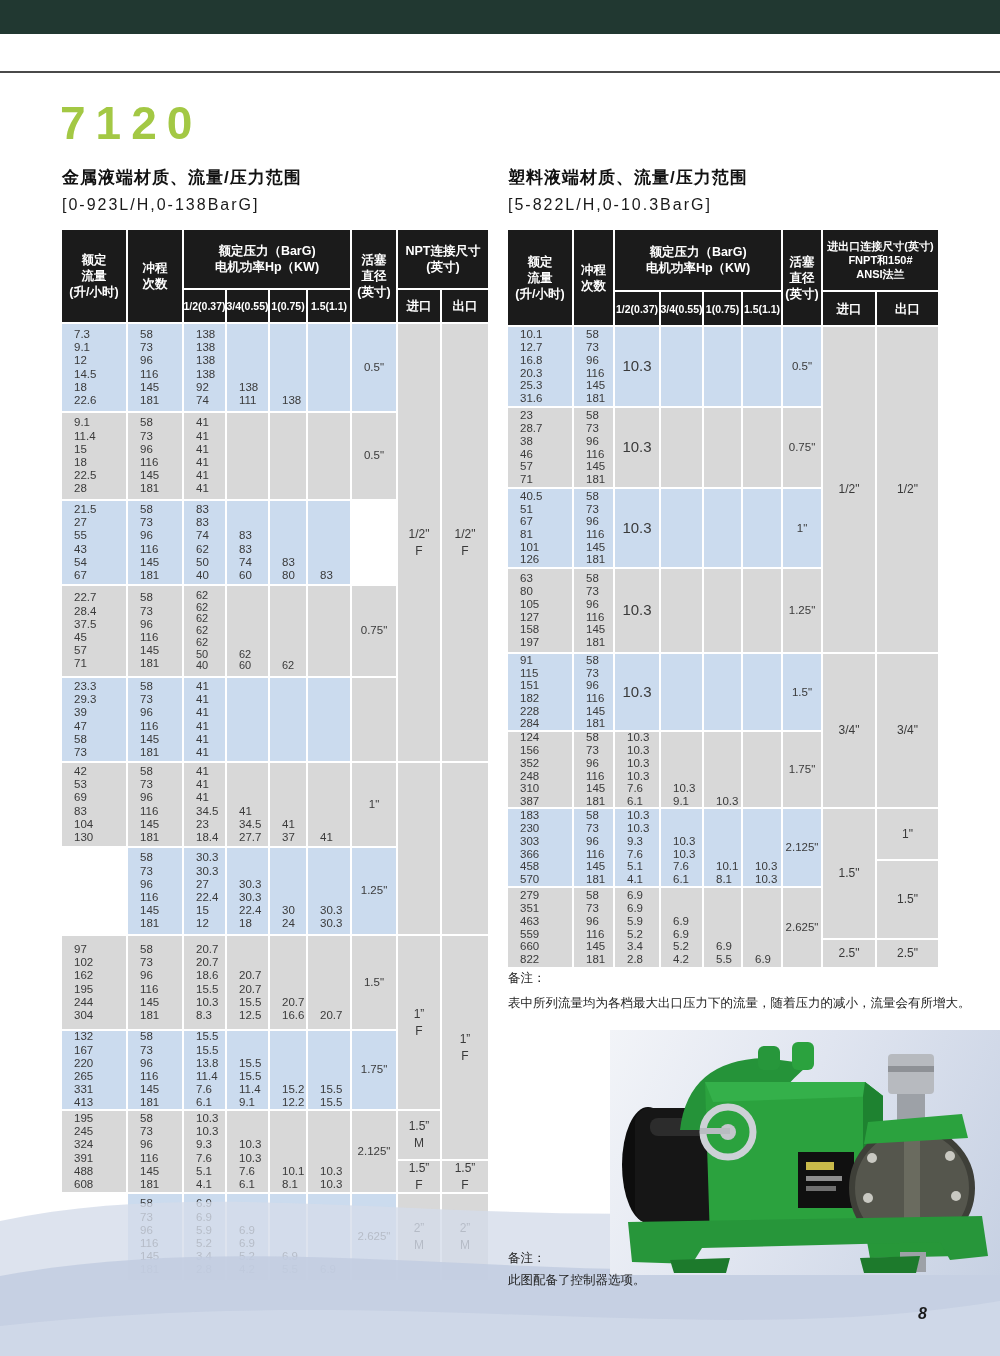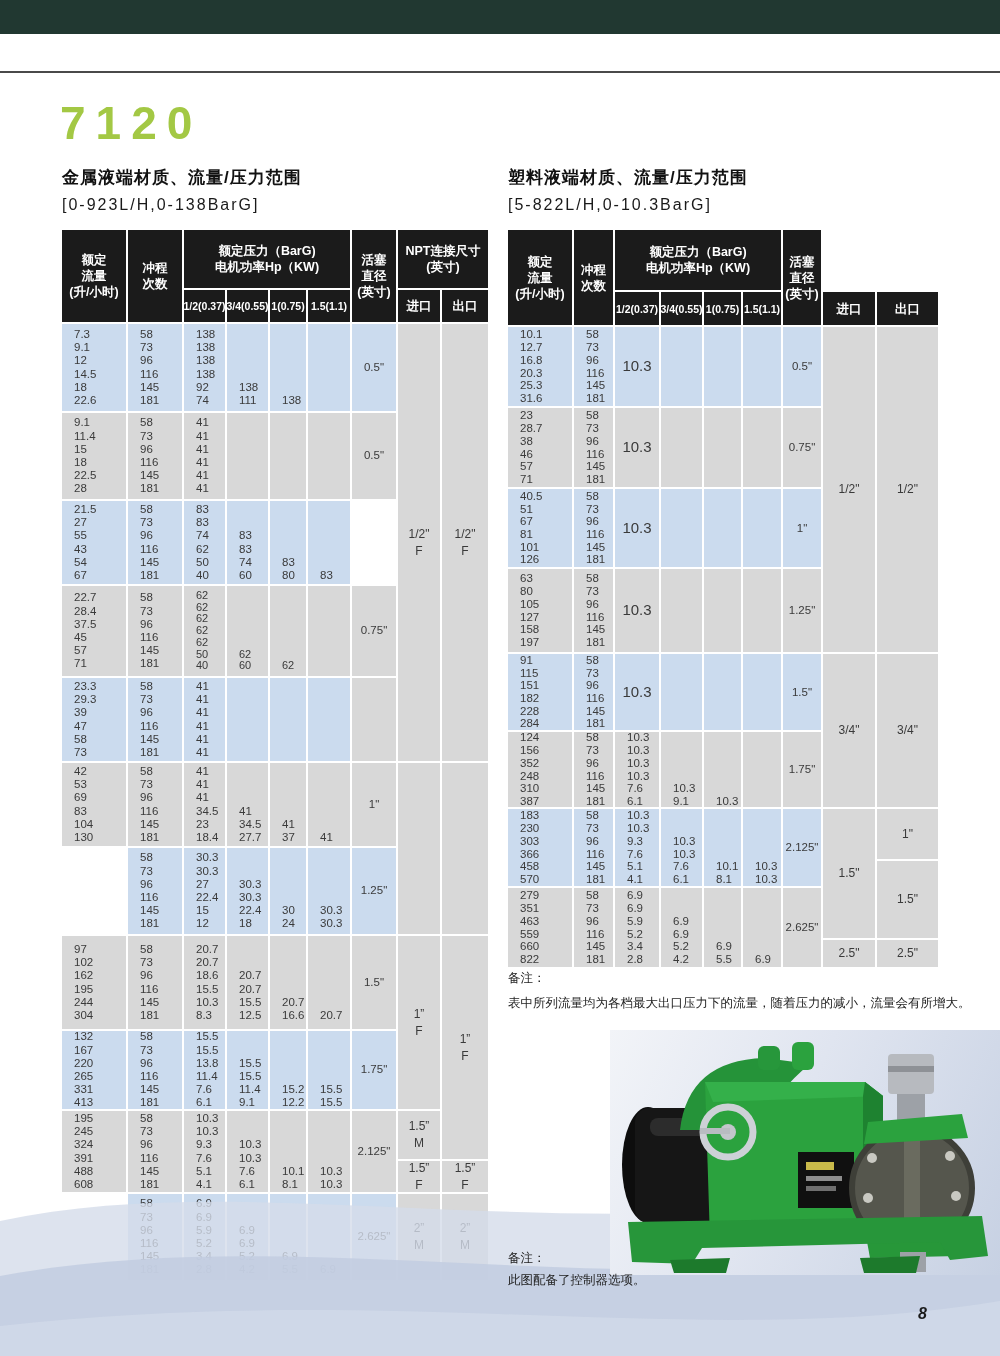--- a/index.html
+++ b/index.html
@@ -472,20 +472,23 @@
 次数</div>
   <div class="hc t" style="grid-area:1/3/2/7">额定压力（BarG)
 电机功率Hp（KW)</div>
   <div class="hc s" style="grid-area:2/3/3/4">1/2(0.37)</div>
   <div class="hc s" style="grid-area:2/4/3/5">3/4(0.55)</div>
   <div class="hc s" style="grid-area:2/5/3/6">1(0.75)</div>
   <div class="hc s" style="grid-area:2/6/3/7">1.5(1.1)</div>
   <div class="hc t" style="grid-area:1/7/3/8">活塞
 直径
 (英寸)</div>
+  <div class="hc s" style="grid-area:1/8/2/10;font-size:11px;line-height:14px">进出口连接尺寸(英寸)
+FNPT和150#
+ANSI法兰</div>
   <div class="hc t" style="grid-area:2/8/3/9">进口</div>
   <div class="hc t" style="grid-area:2/9/3/10">出口</div>
 
   <div class="c b" style="grid-area:3/1">10.1
 12.7
 16.8
 20.3
 25.3
 31.6</div>
   <div class="c b" style="grid-area:3/2">58

